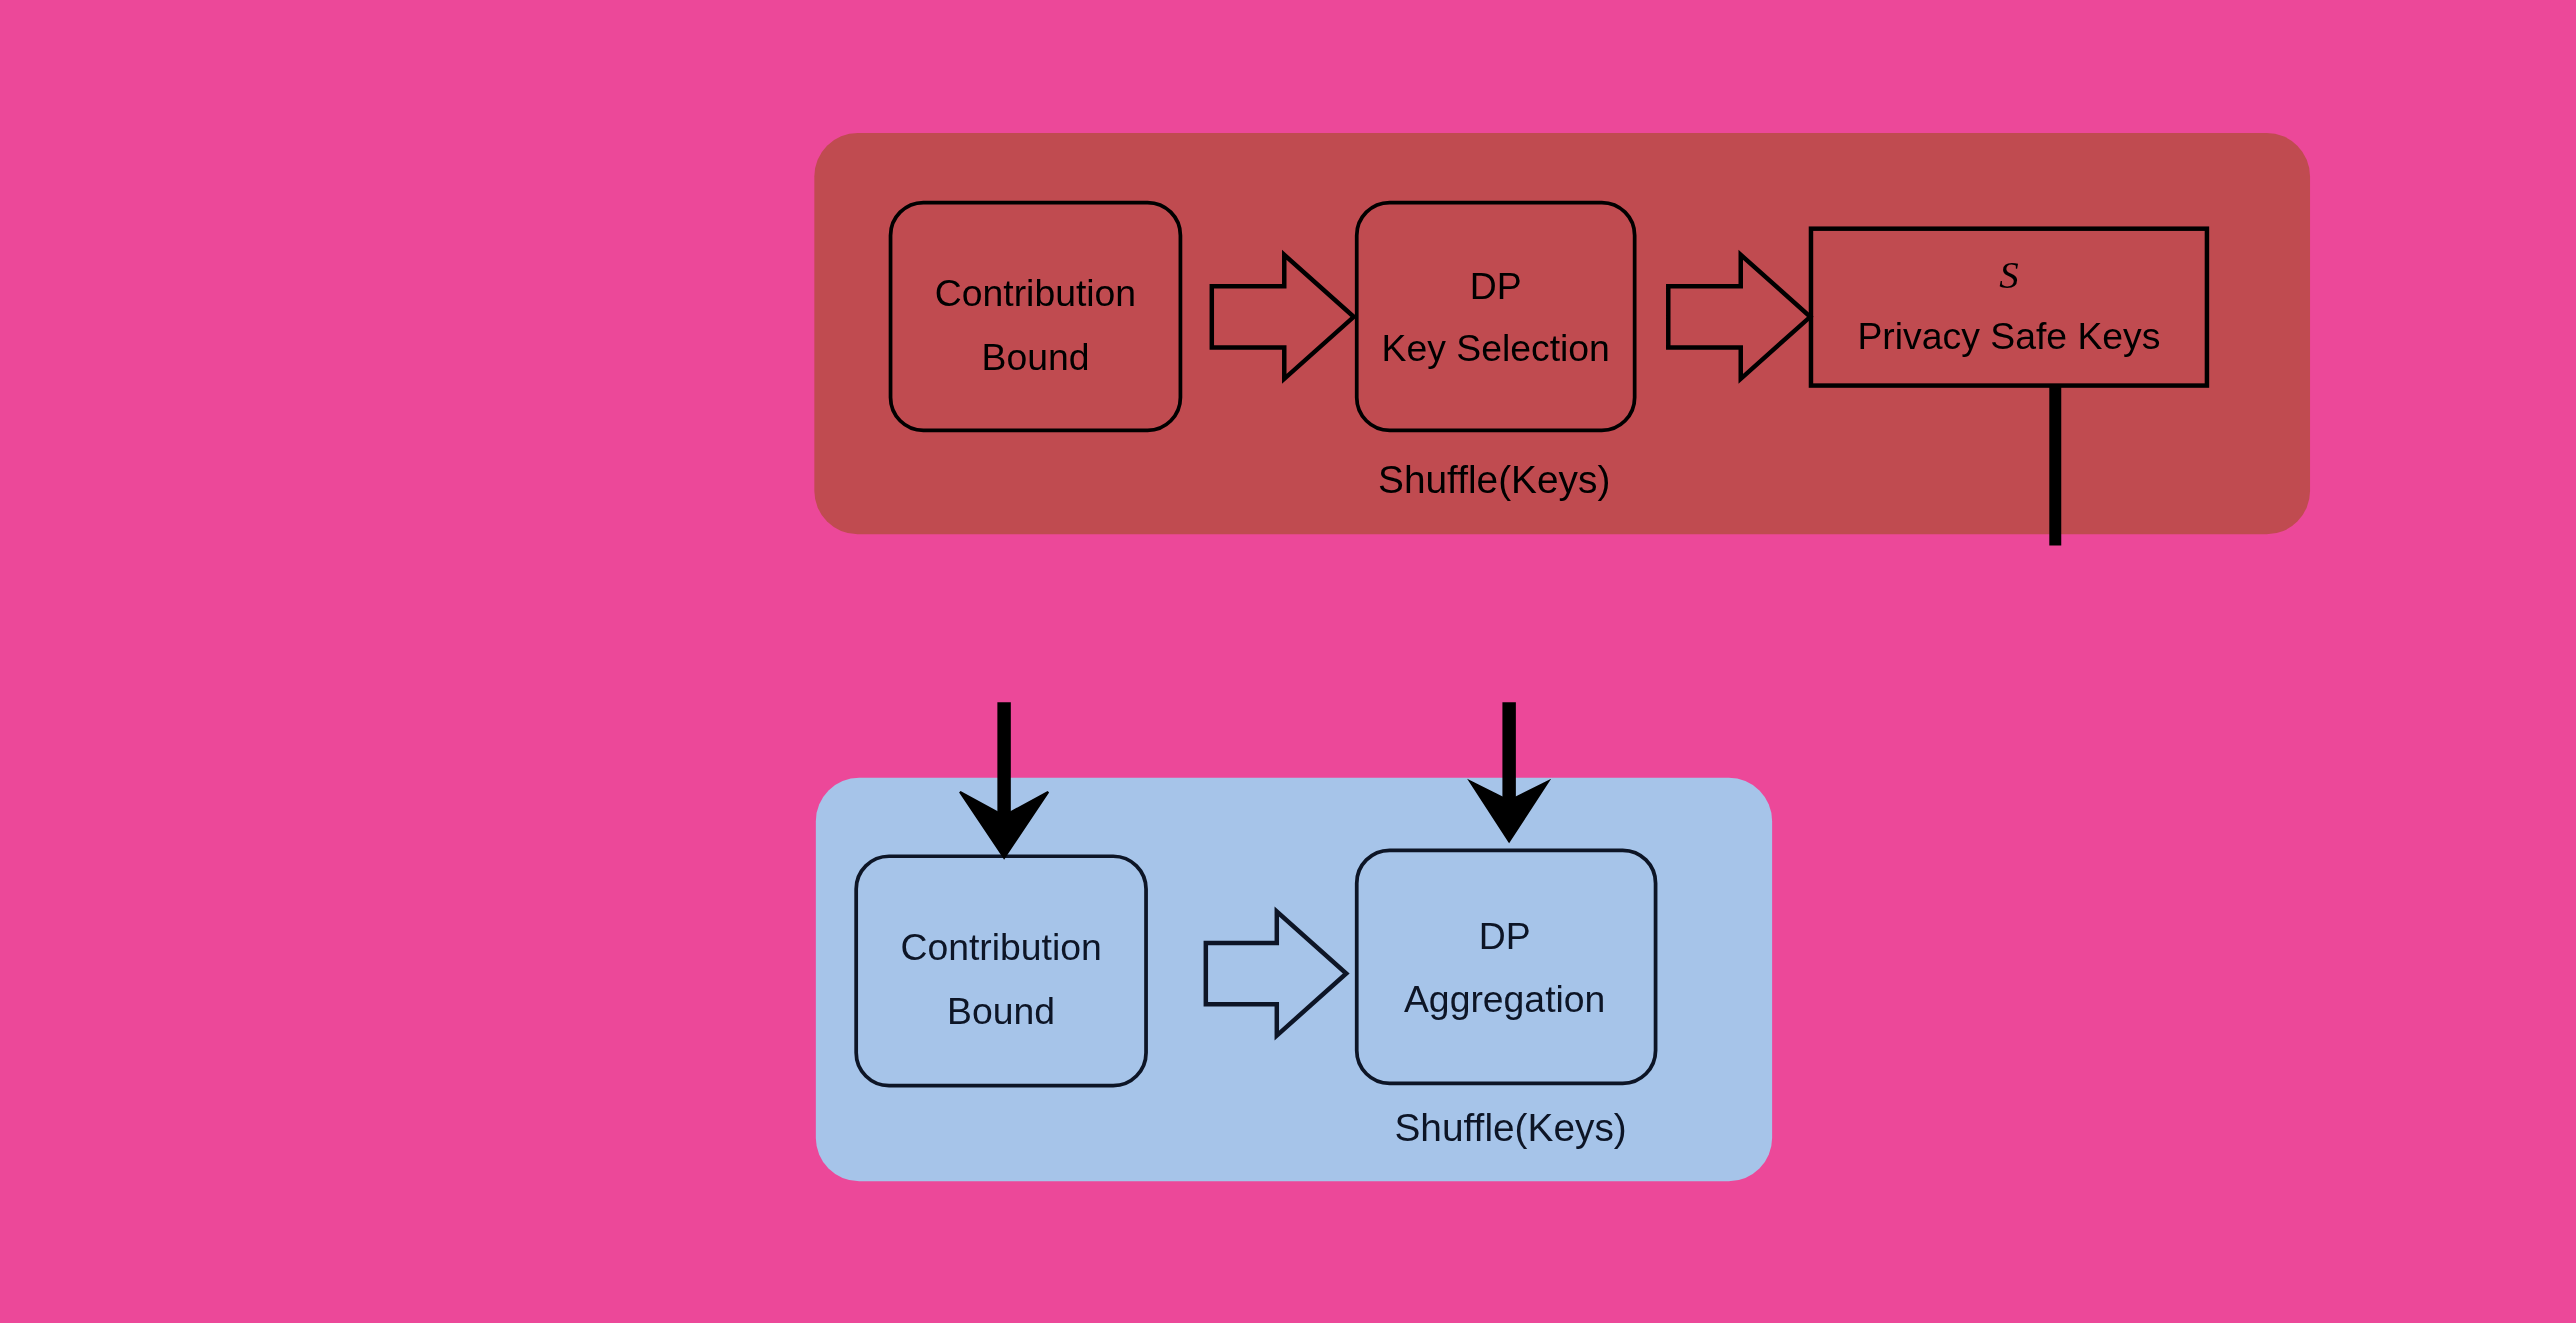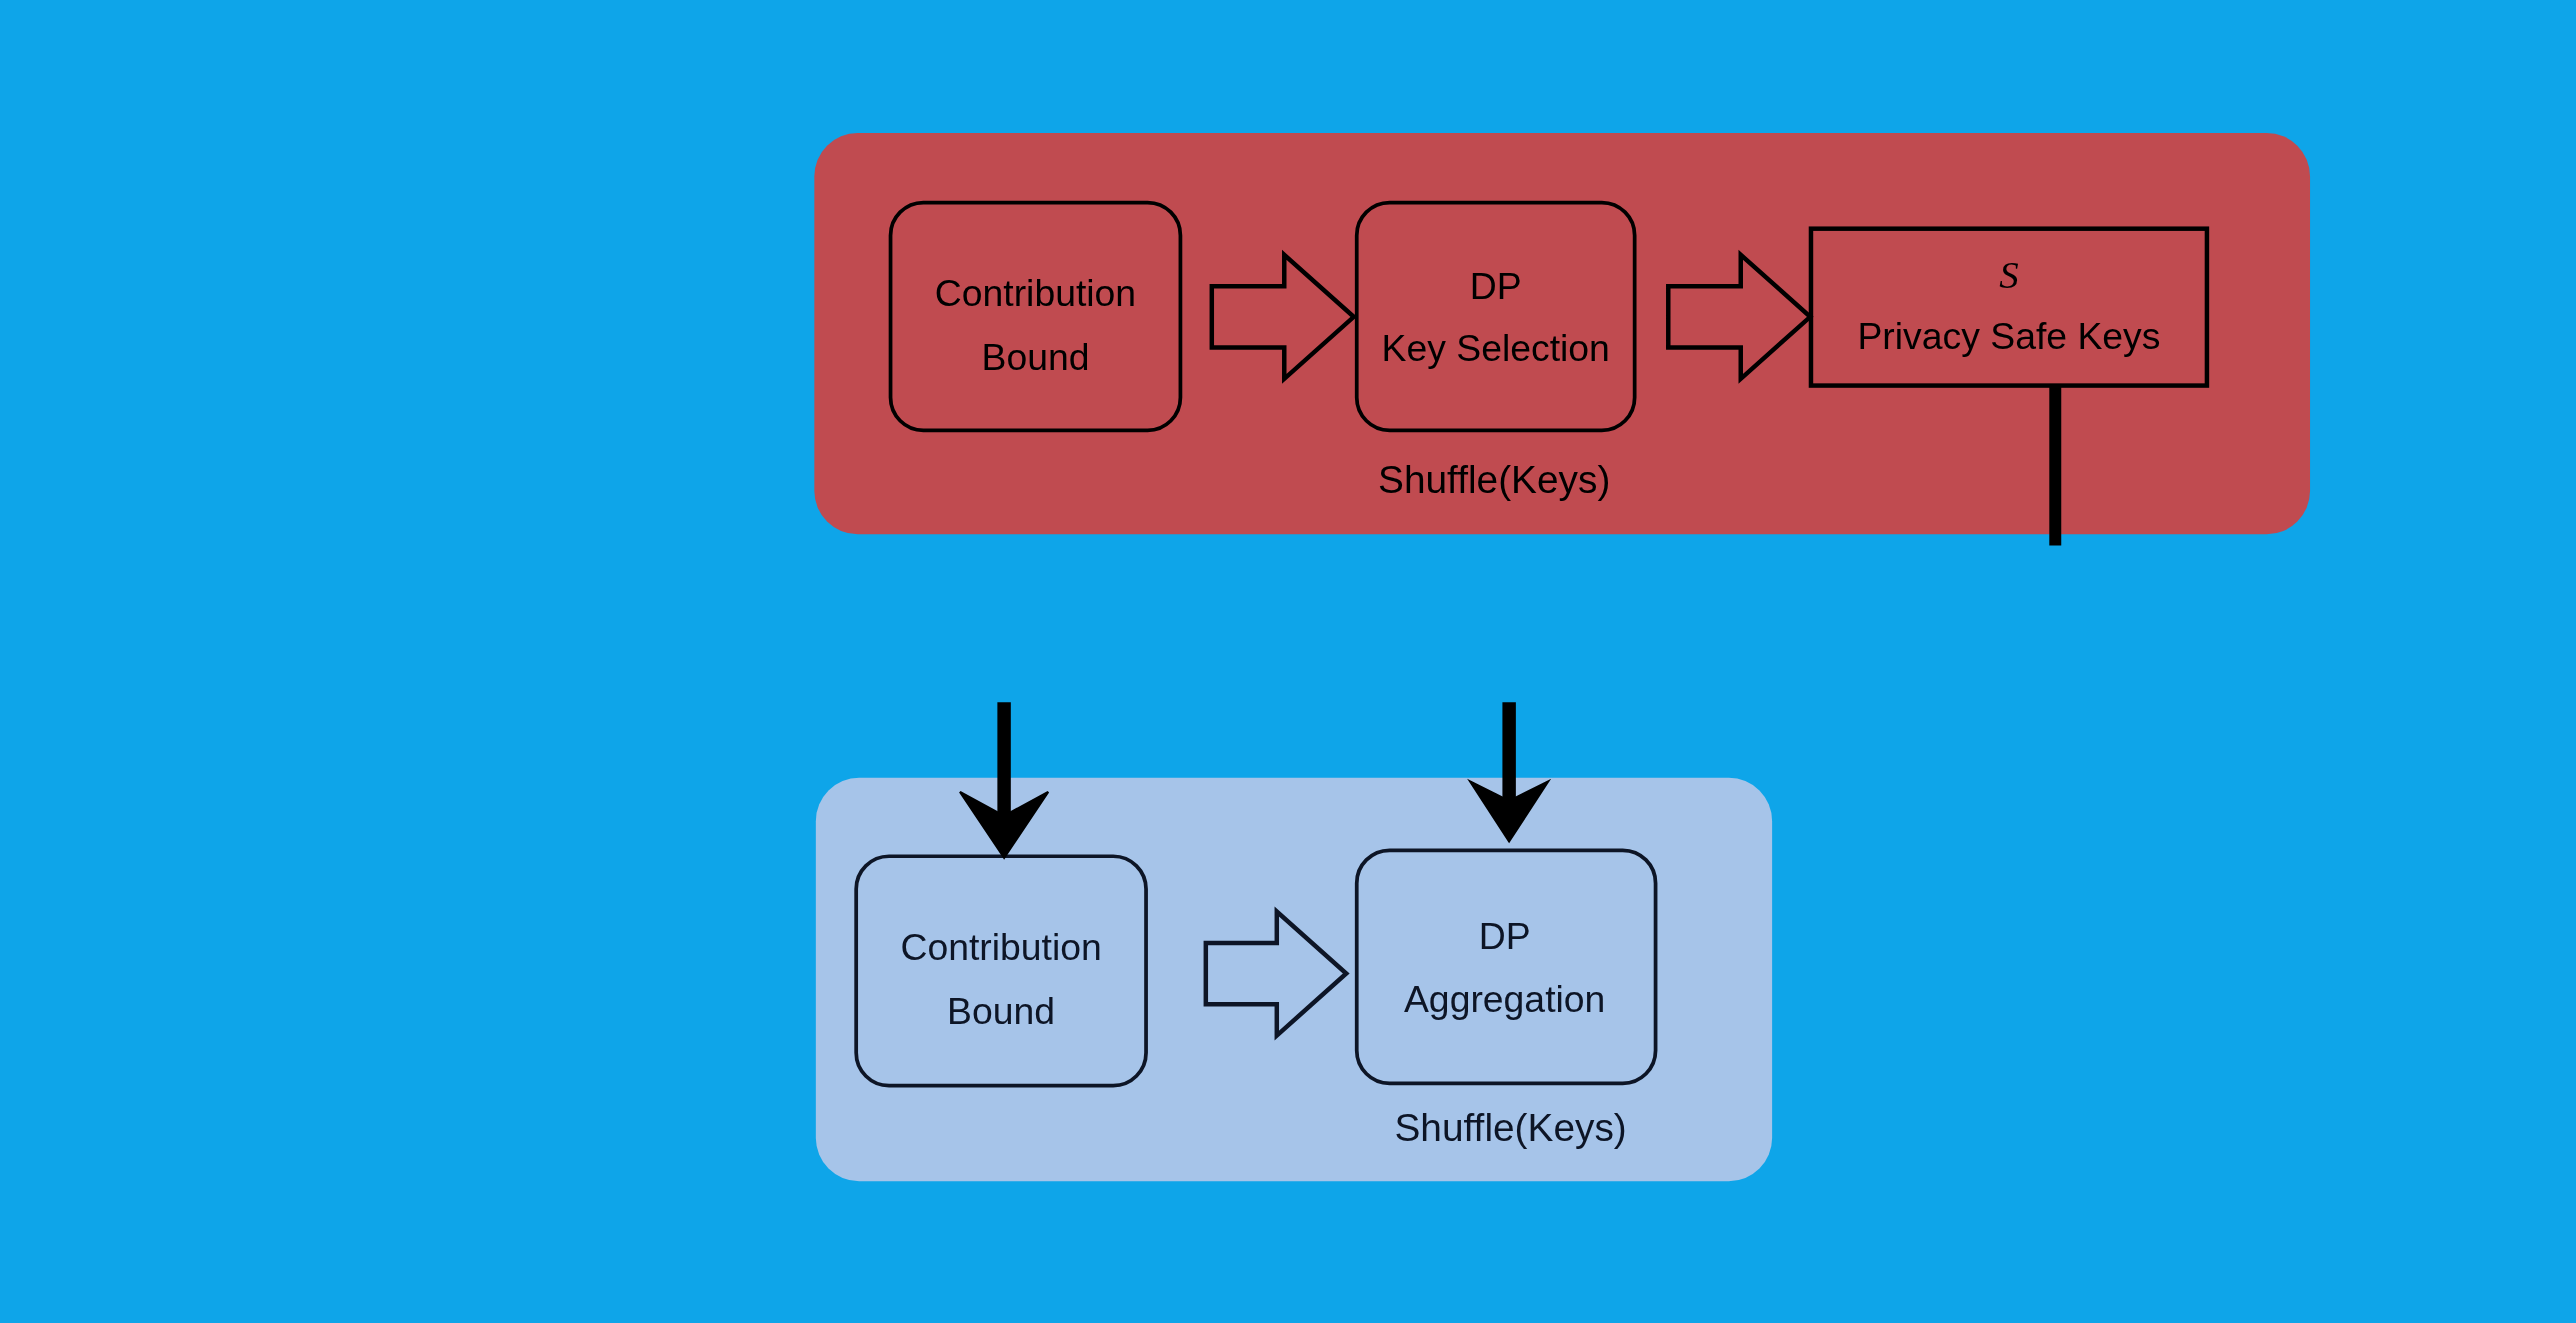--- a/index.html
+++ b/index.html
@@ -12,21 +12,21 @@
     height: 1324px;
     position: relative;
     overflow: hidden;
     font-family: "Liberation Sans", sans-serif;
   }
   #stage {
     position: absolute;
     left: 0; top: 0;
     width: 2576px;
     height: 1324px;
-    background: #0ea5e9;
+    background: #ec4899;
   }
   svg.layer {
     position: absolute;
     left: 0; top: 0;
     width: 2576px;
     height: 1324px;
     overflow: visible;
   }
   .panel-label,
   .box-label,

